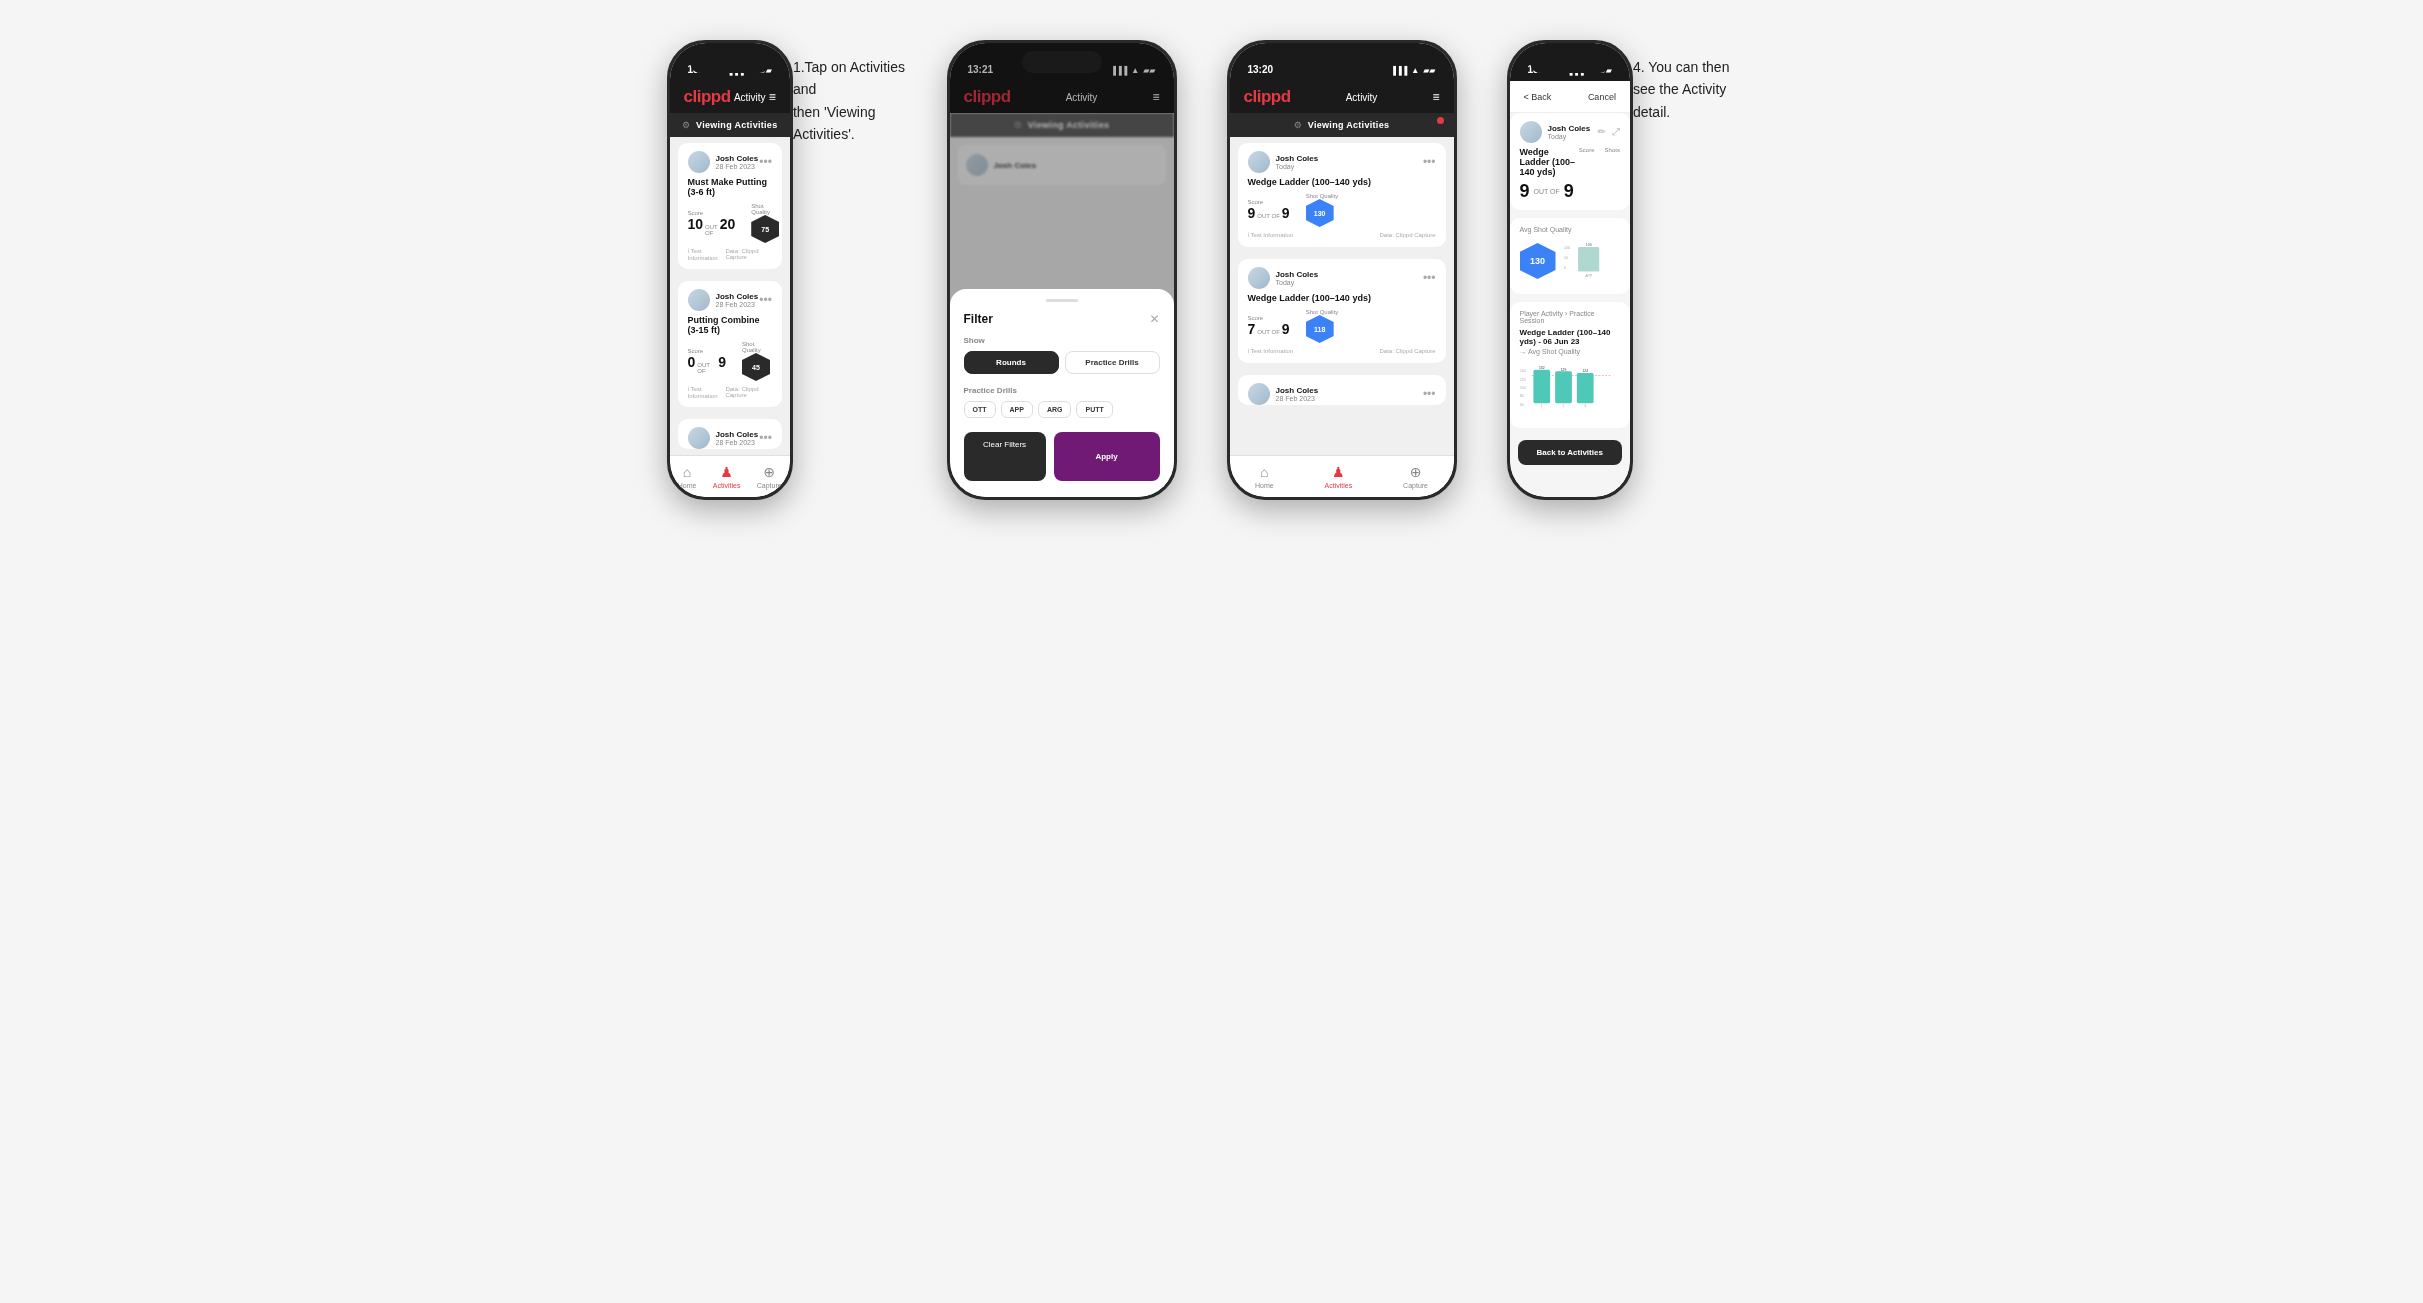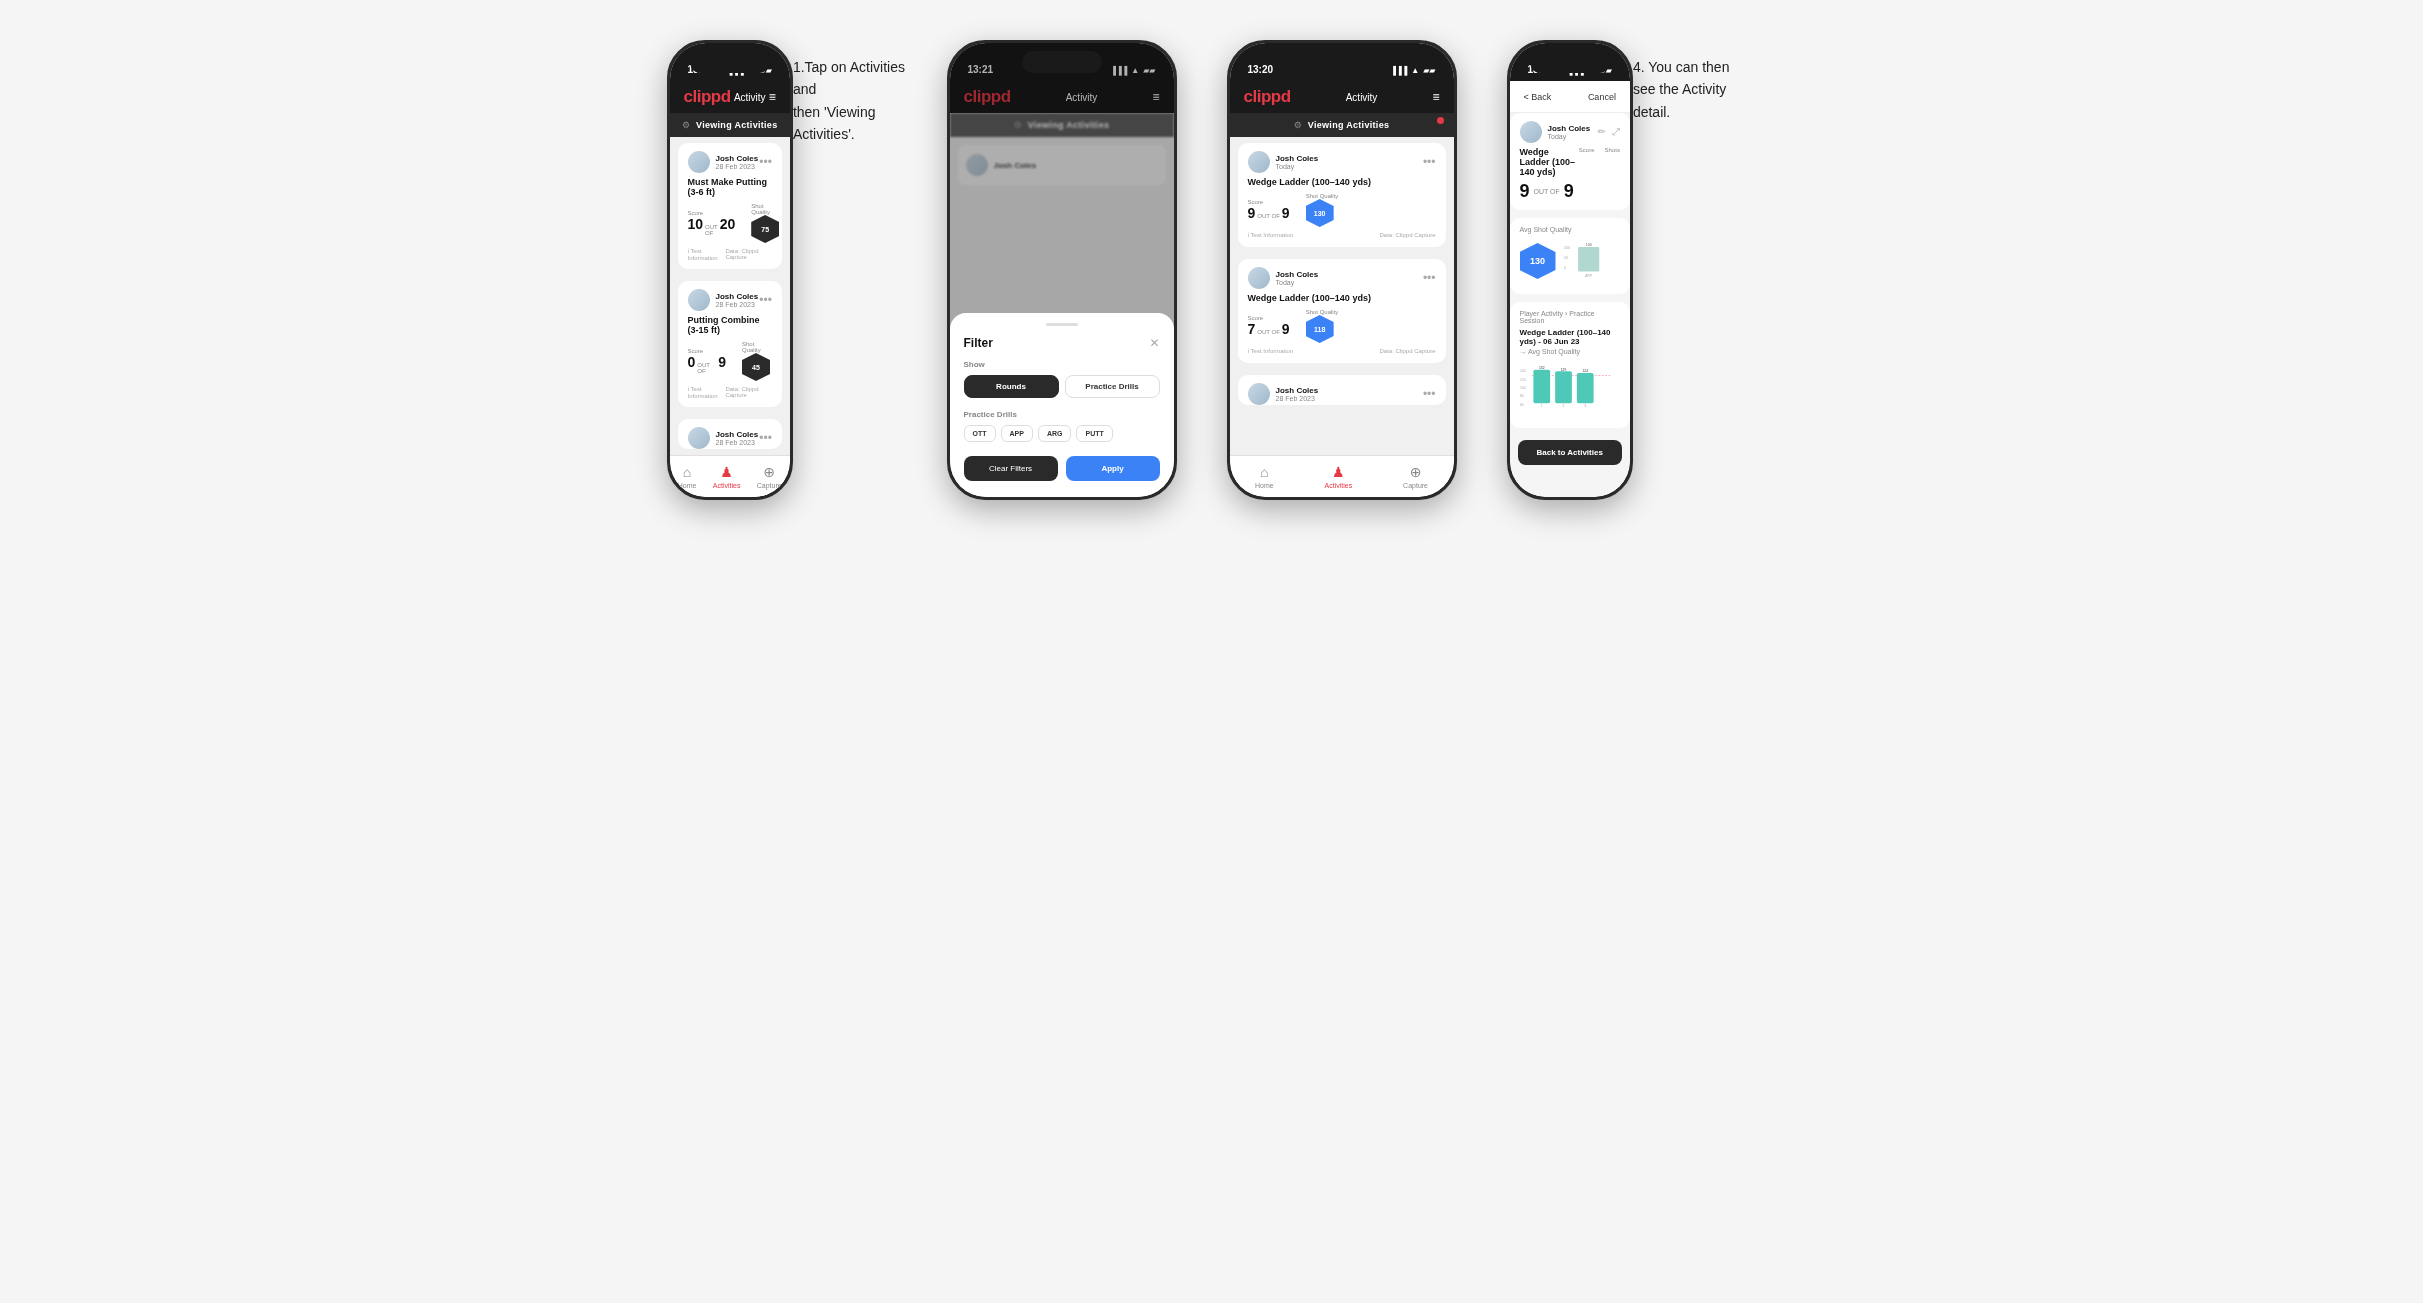--- a/index.html
+++ b/index.html
@@ -396,23 +396,23 @@
       padding: 8px;
       border-radius: 8px;
       background: #2a2a2a;
       color: white;
       font-size: 8px;
       font-weight: 400;
       text-align: center;
     }
     .btn-apply {
       flex: 1;
-      padding: 8px;
+      padding: 20px;
       border-radius: 8px;
-      background: #3b82f6;
+      background: #701a75;
       color: white;
       font-size: 8px;
       font-weight: 700;
       text-align: center;
     }
 
     
     .detail-nav {
       background: white;
       height: 32px;

